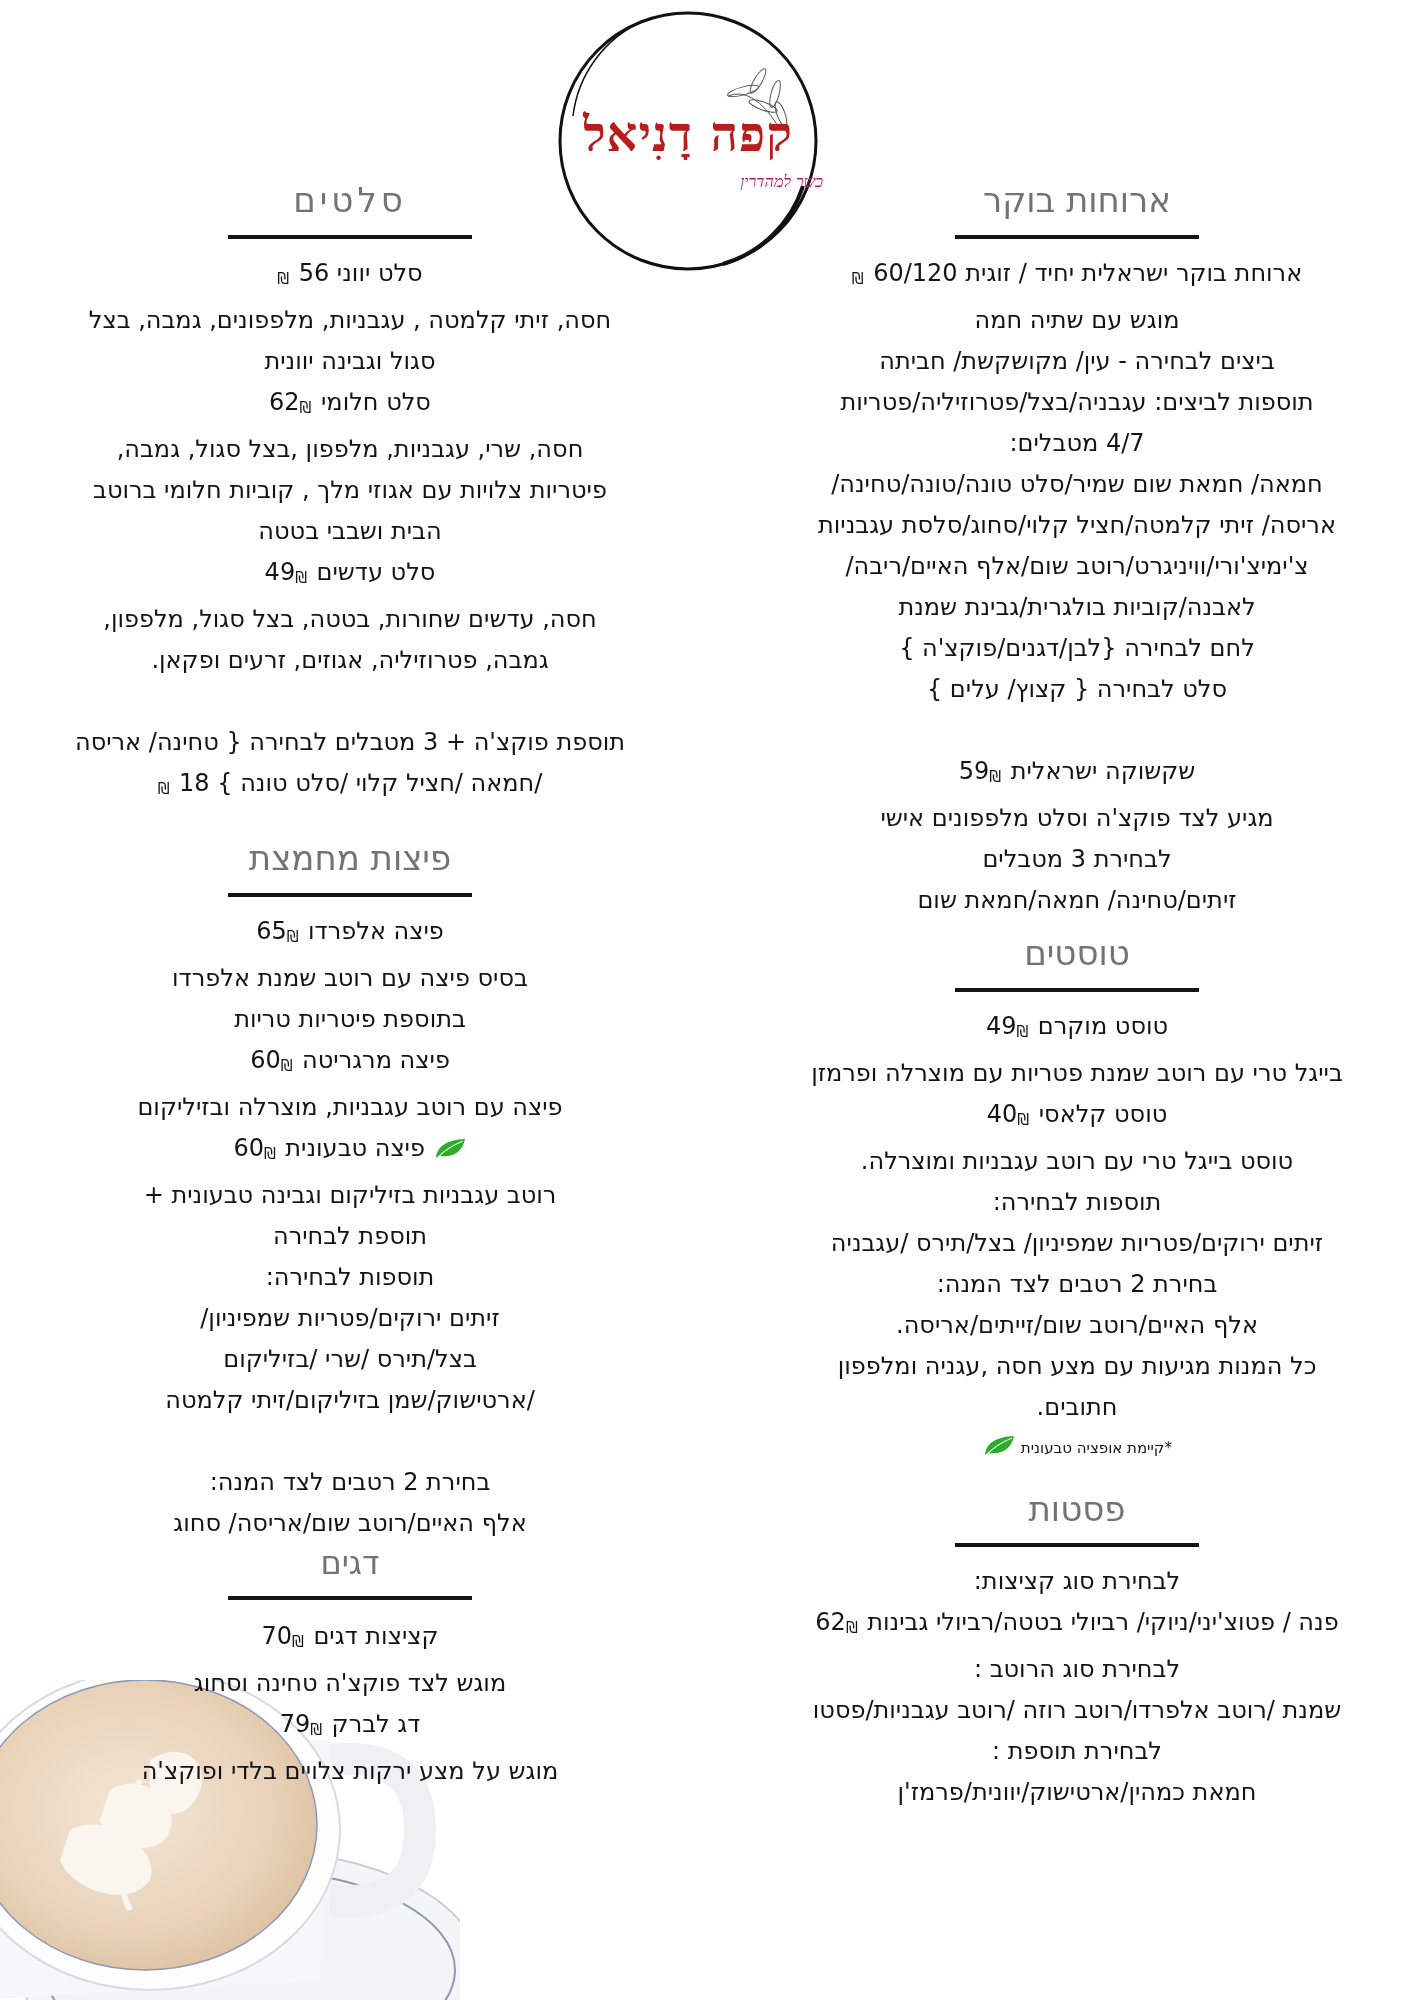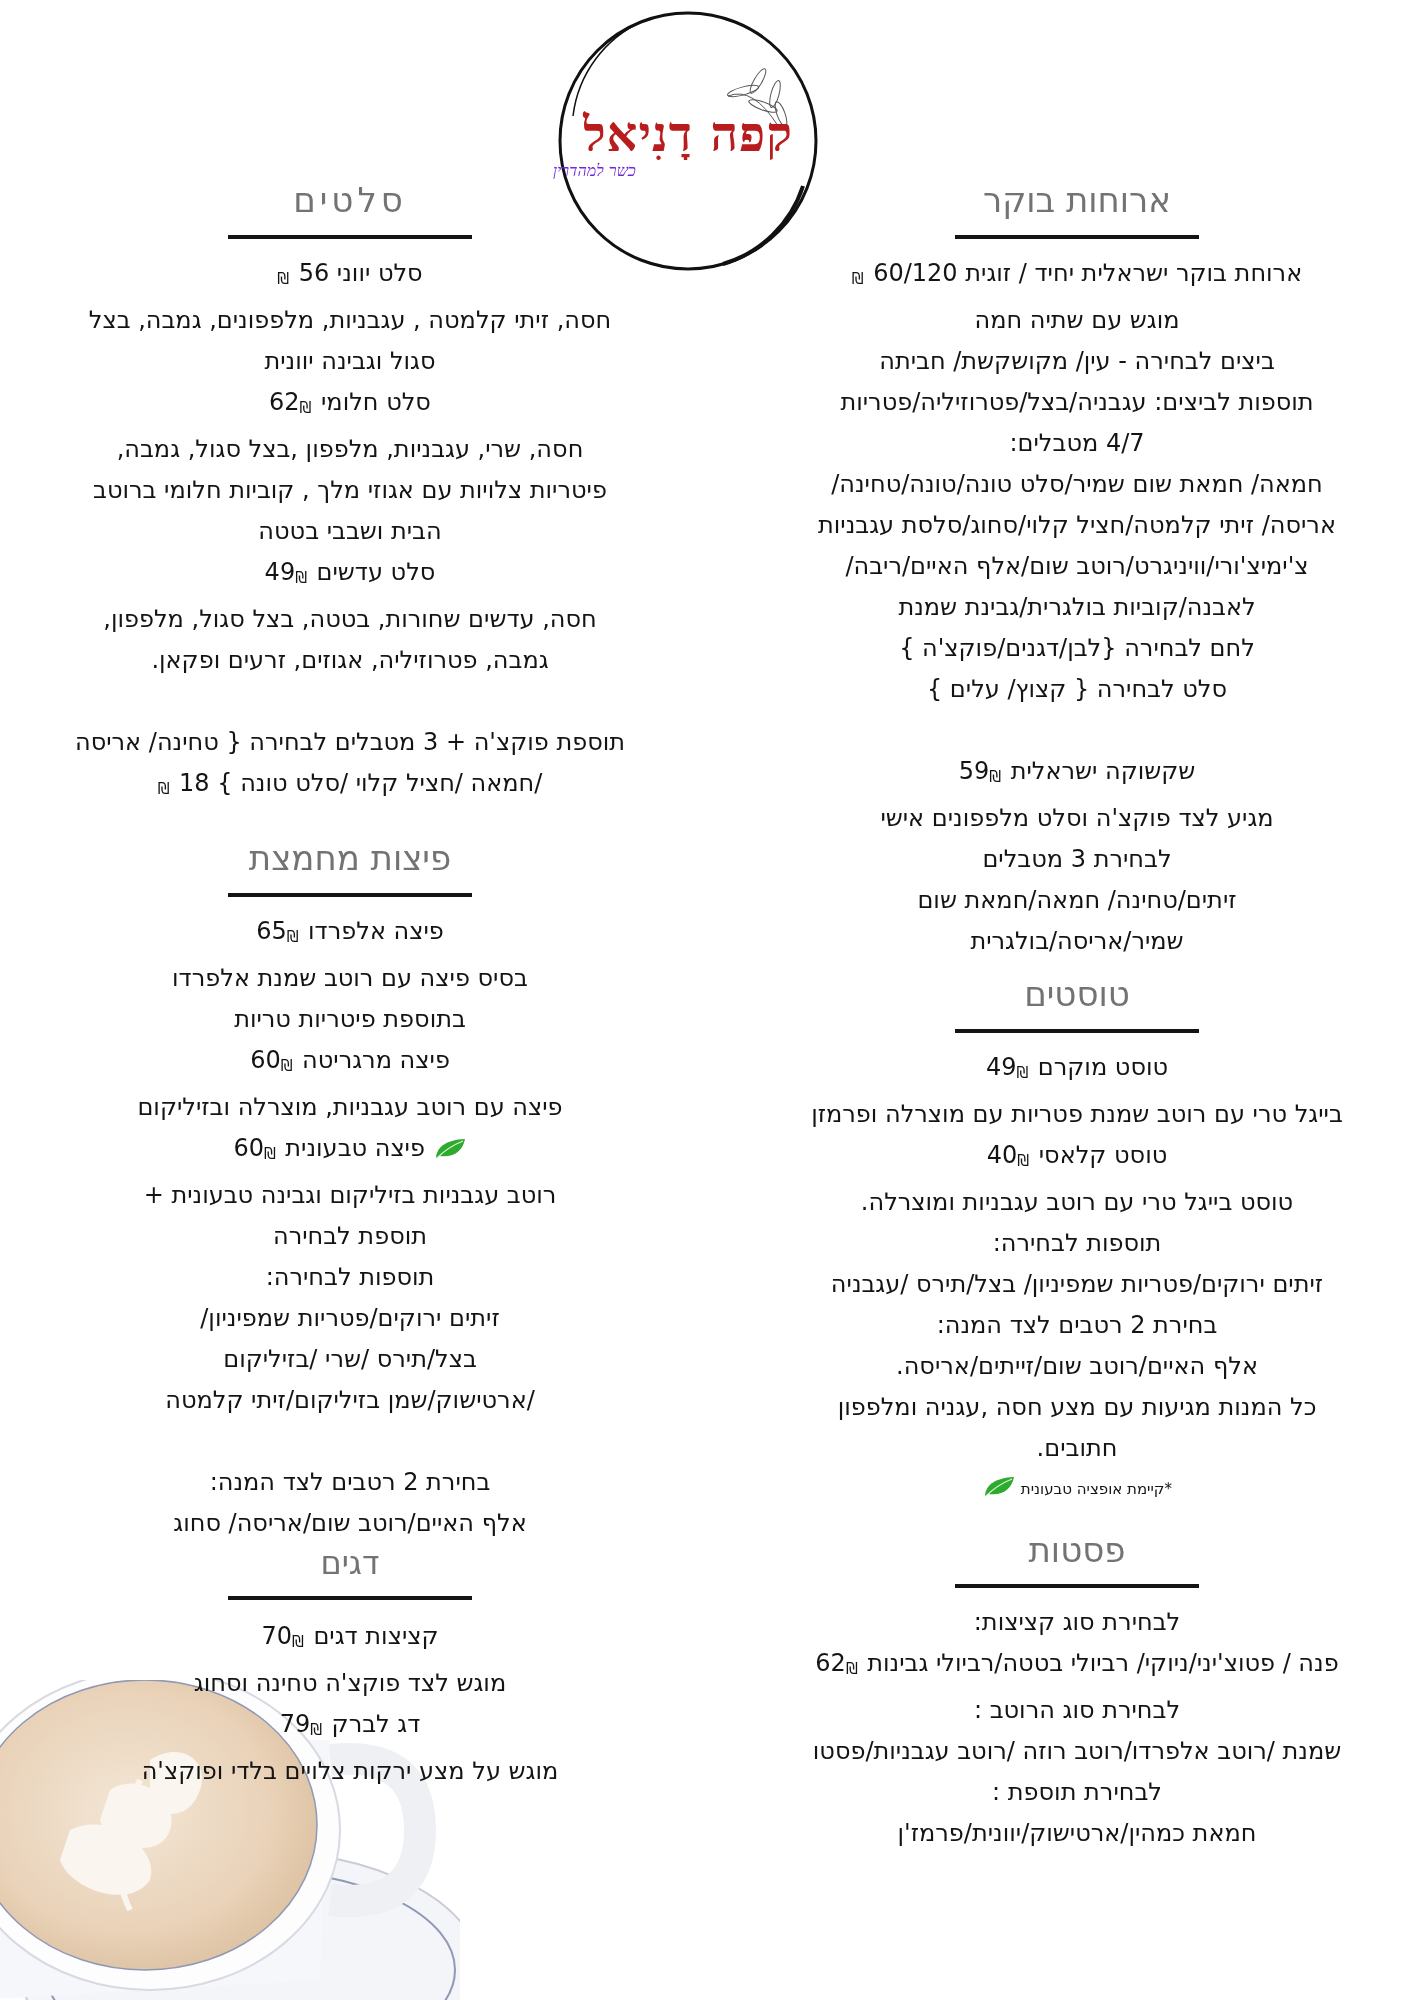--- a/index.html
+++ b/index.html
@@ -10,22 +10,22 @@
   .logo {
     position: absolute; left: 553px; top: 6px; width: 270px; height: 270px;
   }
   .logo svg { position: absolute; left: 0; top: 0; }
   .logo-title {
     position: absolute; left: 0; right: 0; top: 100px; text-align: center;
     font-family: "DejaVu Serif", "Liberation Serif", serif; font-weight: bold; font-size: 48px;
     color: #b91c1c; direction: rtl; letter-spacing: 1px;
   }
   .logo-sub {
-    position: absolute; left: 0; right: 0; top: 155px; text-align: left;
-    font-family: "DejaVu Serif", serif; font-style: italic; font-size: 16px; color: #6d28d9; direction: rtl;
+    position: absolute; left: 0; right: 0; top: 166px; text-align: right;
+    font-family: "DejaVu Serif", serif; font-style: italic; font-size: 16px; color: #be185d; direction: rtl;
   }
   .col {
     position: absolute; direction: rtl; text-align: center;
   }
   .col.right { left: 740px; width: 674px; top: 180px; }
   .col.left { left: 0px; width: 700px; top: 180px; }
   .sec-title {
     font-size: 34px; line-height: 1.2; margin: 0; font-weight: normal; color: #737373;
   }
   .sec-rule {
@@ -75,21 +75,20 @@
     <div class="line">אריסה/ זיתי קלמטה/חציל קלוי/סחוג/סלסת עגבניות</div>
     <div class="line">צ'ימיצ'ורי/וויניגרט/רוטב שום/אלף האיים/ריבה/</div>
     <div class="line">לאבנה/קוביות בולגרית/גבינת שמנת</div>
     <div class="line">לחם לבחירה {לבן/דגנים/פוקצ'ה }</div>
     <div class="line">סלט לבחירה { קצוץ/ עלים }</div>
     <div class="gap"></div>
     <div class="line"><span>שקשוקה ישראלית 59</span><span class="shekel">₪</span></div>
     <div class="line">מגיע לצד פוקצ'ה וסלט מלפפונים אישי</div>
     <div class="line">לבחירת 3 מטבלים</div>
     <div class="line">זיתים/טחינה/ חמאה/חמאת שום</div>
-    <div class="line">שמיר/אריסה/בולגרית</div>
   </section>
 
   <section style="margin-top:12px;">
     <h2 class="sec-title">טוסטים</h2>
     <div class="sec-rule"></div>
     <div class="line"><span>טוסט מוקרם 49</span><span class="shekel">₪</span></div>
     <div class="line">בייגל טרי עם רוטב שמנת פטריות עם מוצרלה ופרמזן</div>
     <div class="line"><span>טוסט קלאסי 40</span><span class="shekel">₪</span></div>
     <div class="line">טוסט בייגל טרי עם רוטב עגבניות ומוצרלה.</div>
     <div class="line">תוספות לבחירה:</div>

